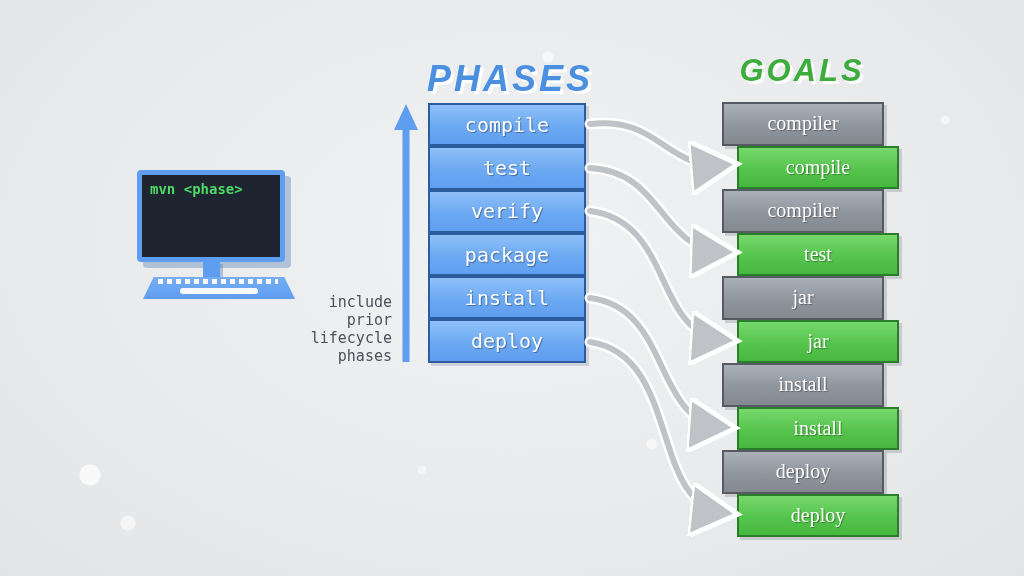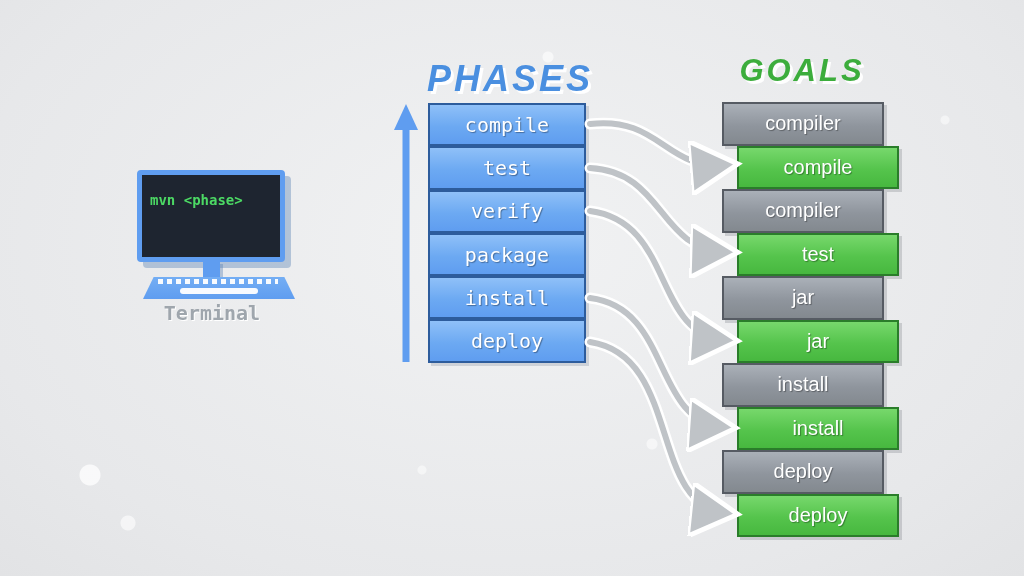--- a/index.html
+++ b/index.html
@@ -34,21 +34,21 @@
     color:#fff;font-family:"DejaVu Sans Mono",monospace;font-size:20px;
     display:flex;align-items:center;justify-content:center;
     text-shadow:1px 1px 1px rgba(0,0,0,.35);
     box-shadow:3px 3px 0 rgba(60,80,110,.18);
   }
 
   
   .pg-col{position:absolute;left:722px;top:102px;width:180px;}
   .pg-box{
     box-sizing:border-box;height:43.5px;width:162px;
-    color:#fff;font-family:Liberation Sans, sans-serif;font-size:20px;
+    color:#fff;font-family:Liberation Serif, serif;font-size:20px;
     display:flex;align-items:center;justify-content:center;
     text-shadow:1px 1px 1px rgba(0,0,0,.35);
     box-shadow:3px 3px 0 rgba(70,75,85,.2);
   }
   .pg-box.plugin{
     margin-left:0;
     border:2px solid #565b63;
     background:linear-gradient(180deg,#aab0b8 0%,#8f959d 55%,#83898f 100%);
   }
   .pg-box.goal{
@@ -60,21 +60,20 @@
   
   .monitor{
     position:absolute;left:137px;top:170px;width:148px;height:92px;
     box-sizing:border-box;border:5px solid #5f9df0;border-radius:4px;
     background:#1e2530;box-shadow:6px 6px 0 rgba(90,130,180,.4);
   }
   .monitor-cmd{
     position:absolute;left:8px;top:6px;
     color:#4cd964;font-family:"DejaVu Sans Mono",monospace;font-size:14px;font-weight:bold;
     white-space:pre;
-    margin-top:11px;
   }
   .monitor-stand{
     position:absolute;left:203px;top:262px;width:17px;height:15px;
     background:#5f9df0;box-shadow:3px 2px 0 rgba(90,130,180,.4);
   }
   .keyboard{
     position:absolute;left:143px;top:277px;width:152px;height:22px;
     background:linear-gradient(180deg,#74aef4 0%,#5f9df0 100%);
     clip-path:polygon(7% 0,93% 0,100% 100%,0 100%);
   }
@@ -108,22 +107,27 @@
   <div class="big-title title-phases">PHASES</div>
   <div class="big-title title-goals">GOALS</div>
 
   <div class="monitor">
     <div class="monitor-cmd">mvn &lt;phase&gt;</div>
   </div>
   <div class="monitor-stand"></div>
   <div class="keyboard"></div>
   <div class="kb-keys"></div>
   <div class="kb-space"></div>
-  <div class="terminal-label">Terminal</div>
 
+  <div class="arrow-note">
+    <div>include</div>
+    <div>prior</div>
+    <div>lifecycle</div>
+    <div>phases</div>
+  </div>
 
   <div class="phases-col">
     <div class="phase-box">compile</div>
     <div class="phase-box">test</div>
     <div class="phase-box">verify</div>
     <div class="phase-box">package</div>
     <div class="phase-box">install</div>
     <div class="phase-box">deploy</div>
   </div>
 

